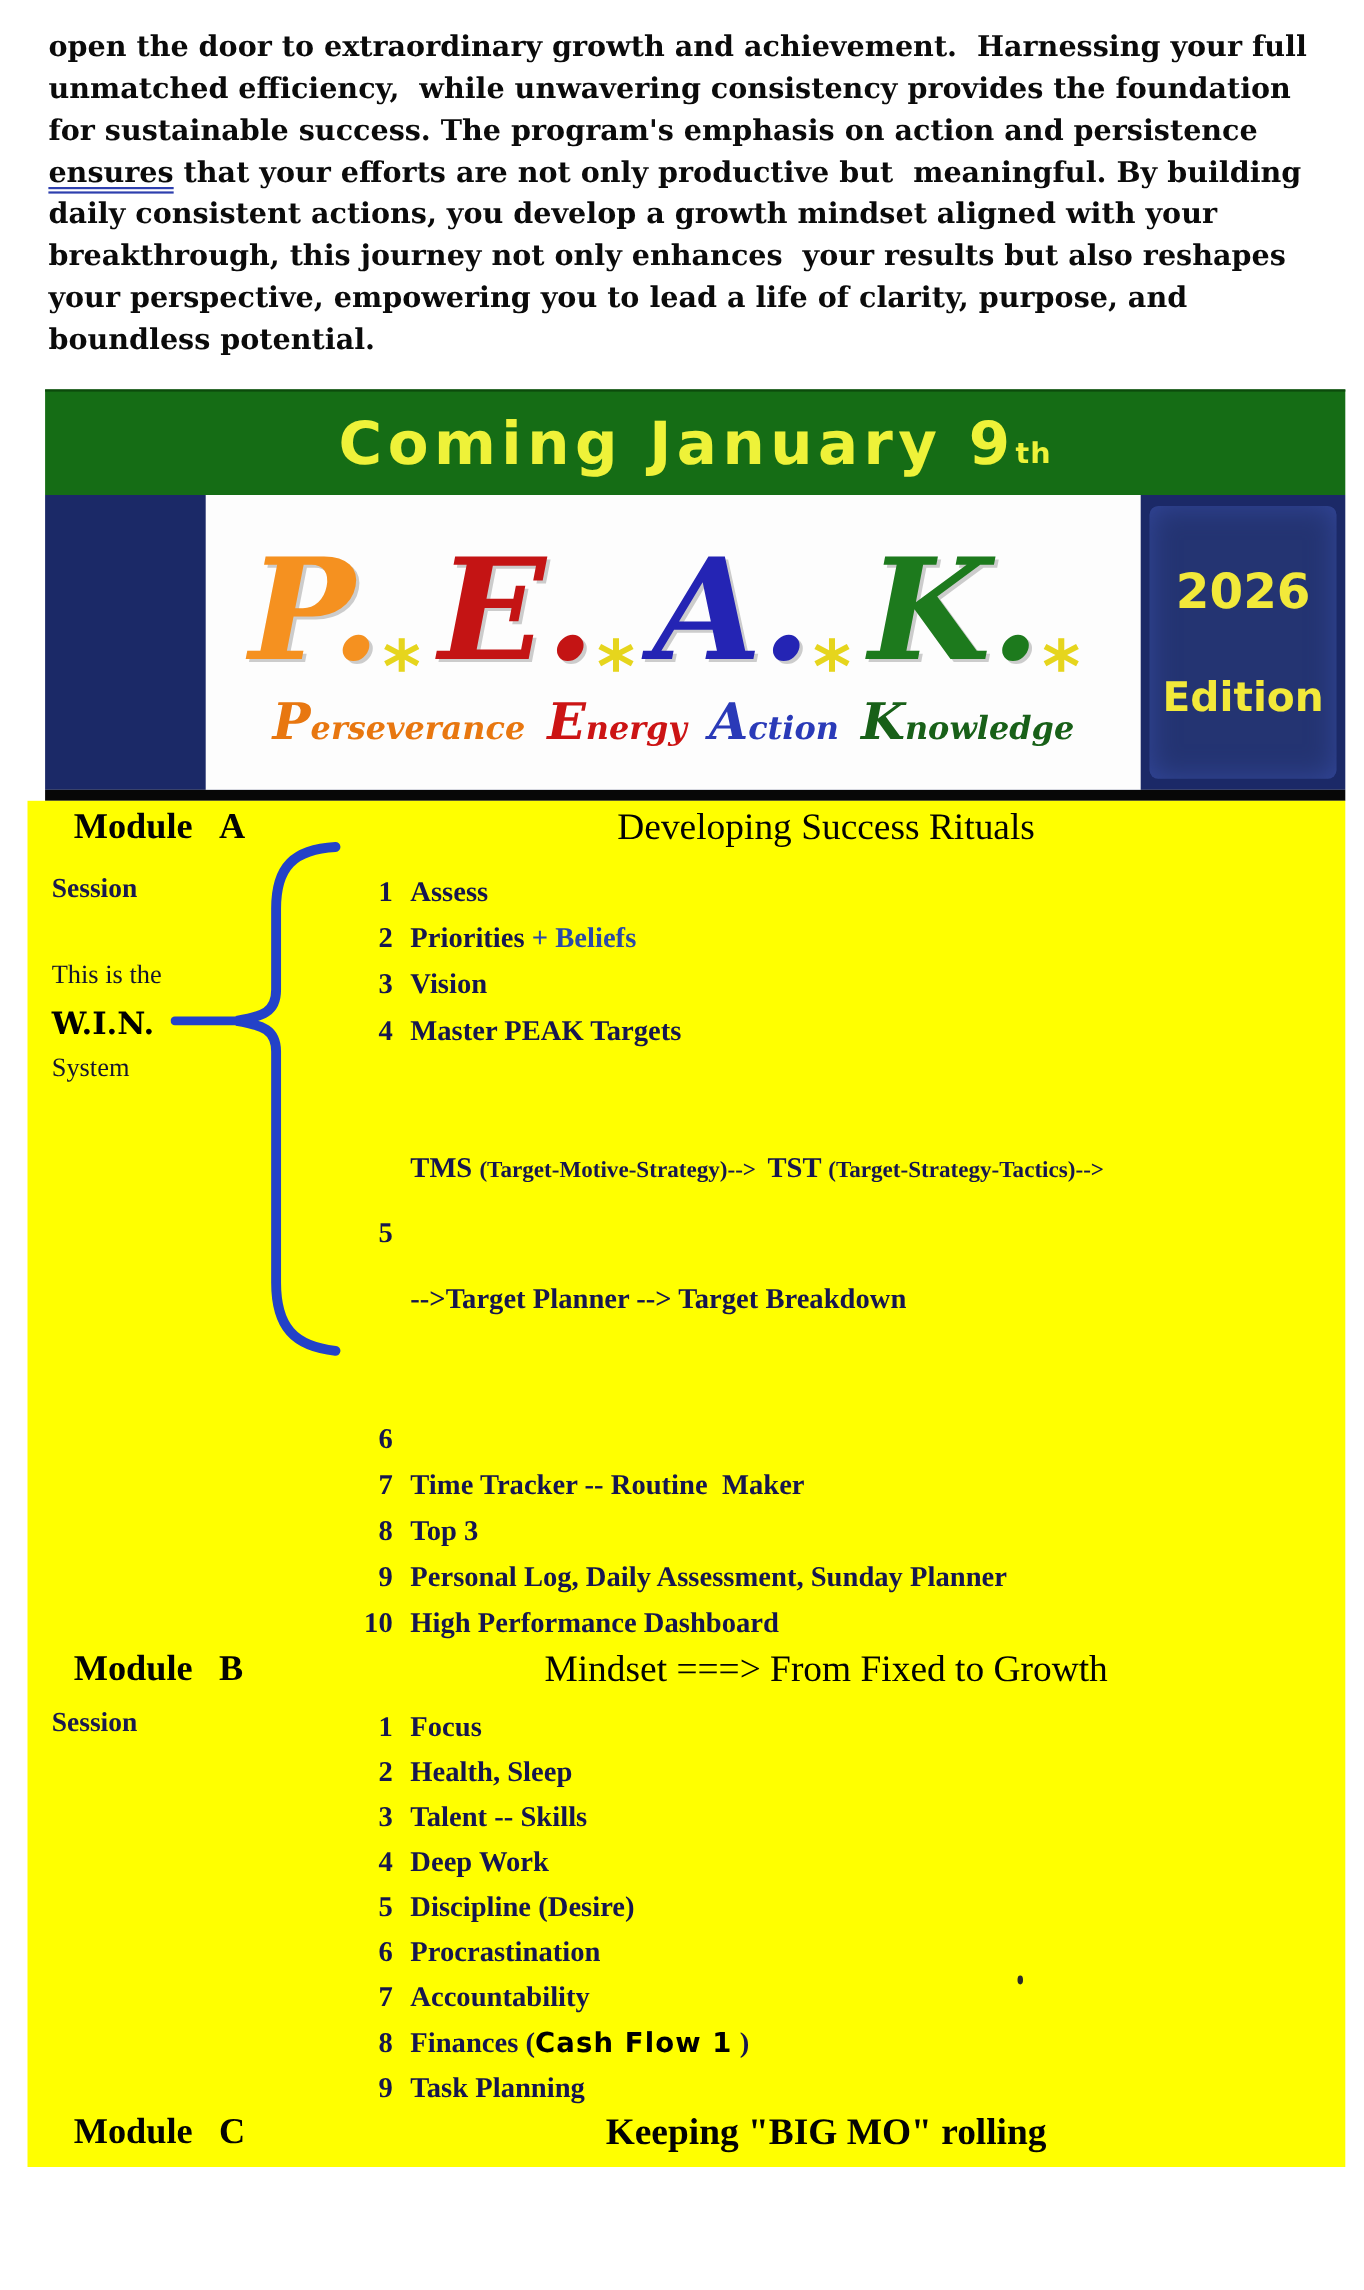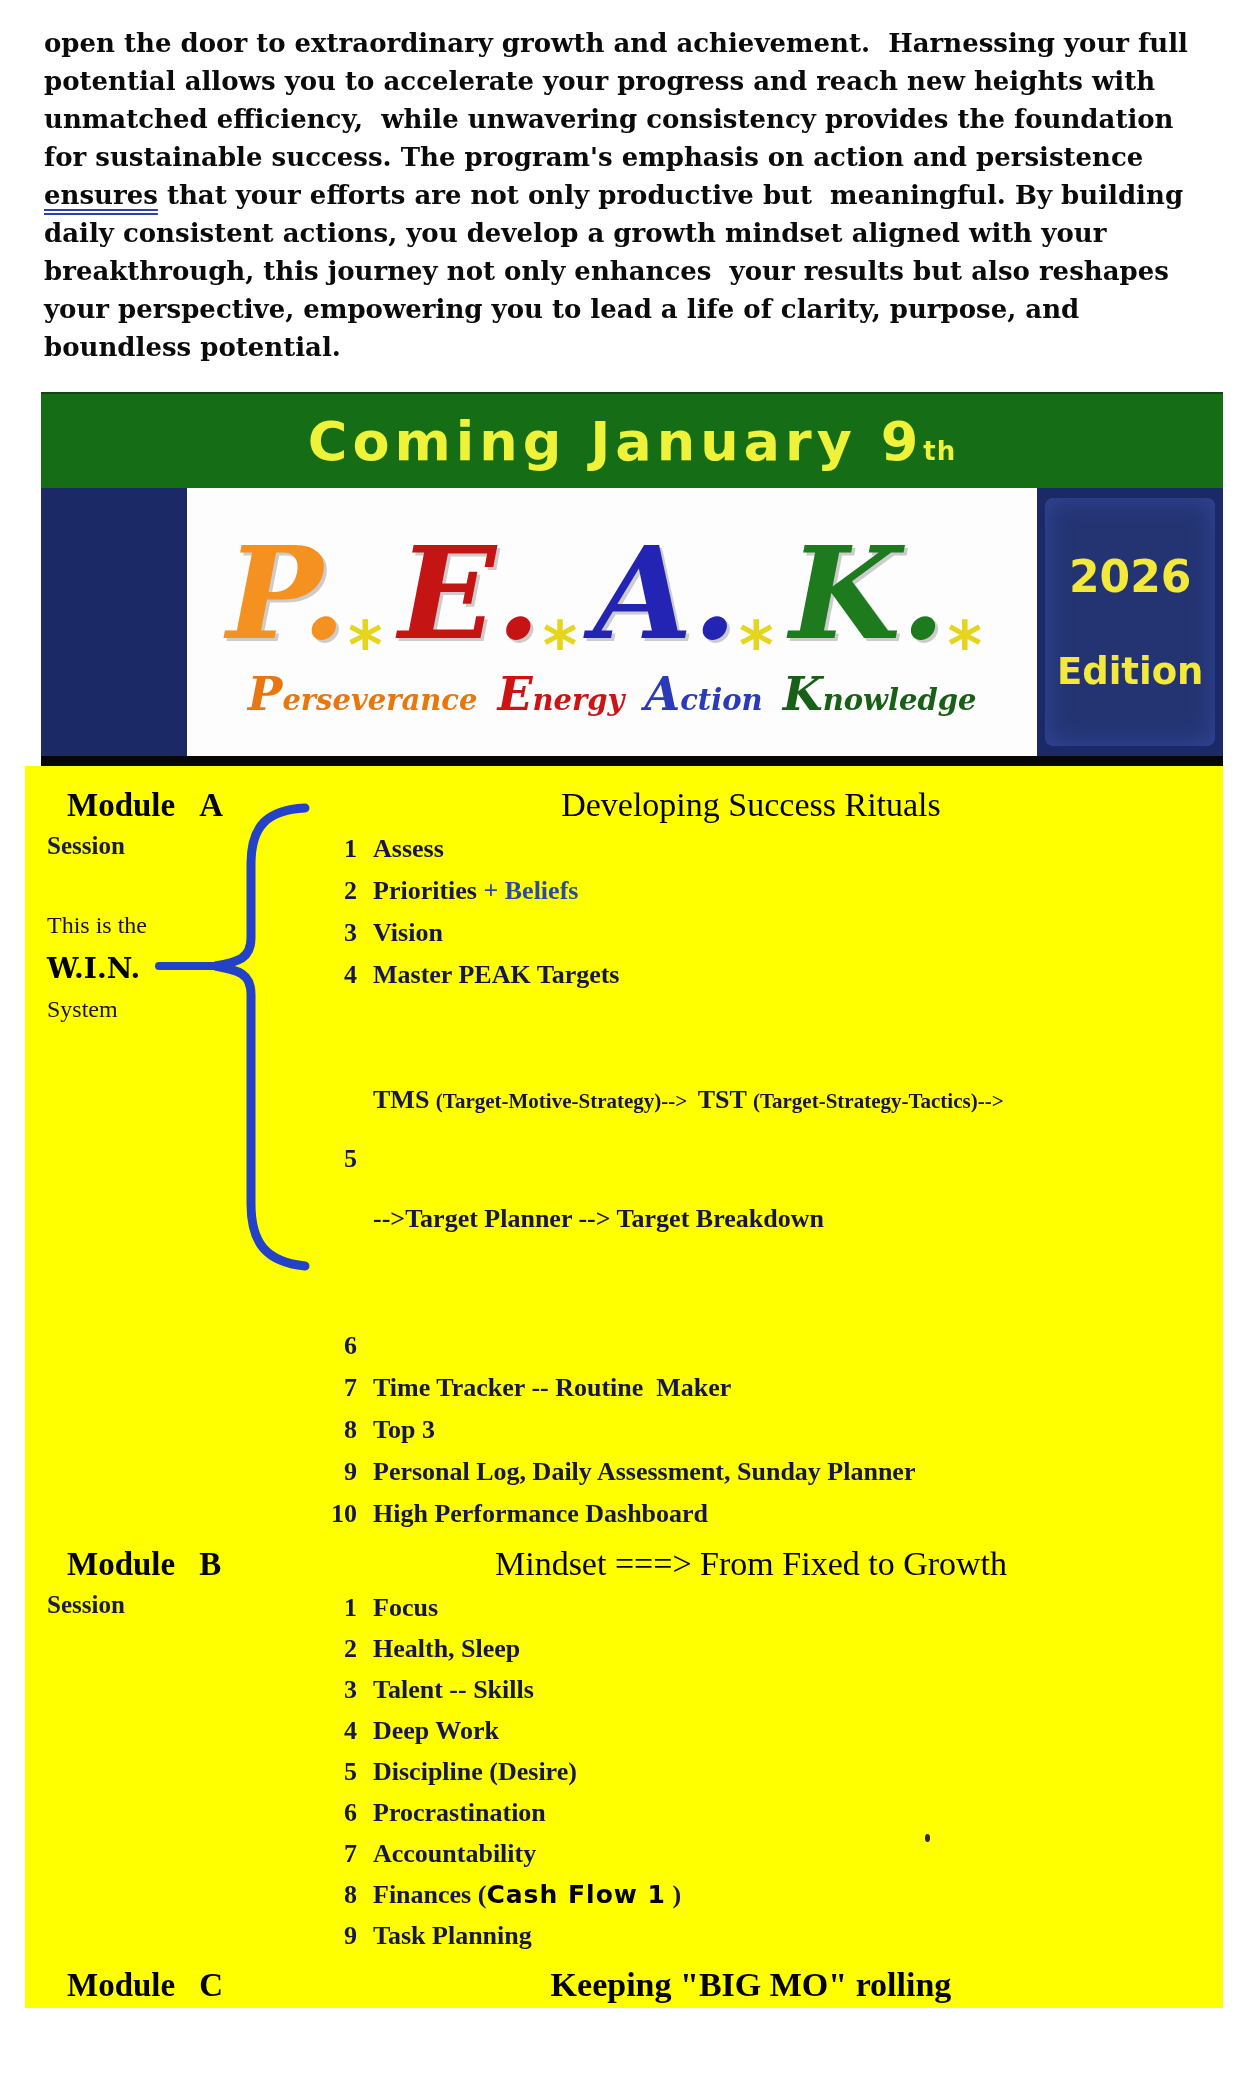--- a/index.html
+++ b/index.html
@@ -63,21 +63,21 @@
     height:100%; background:#243472; border-radius:8px;
     box-shadow:inset 0 0 26px #33479a;
     display:flex; flex-direction:column; align-items:center; justify-content:center; gap:48px;
   }
   .ed-year  { font-family:"DejaVu Sans", sans-serif; font-weight:bold; font-size:44px; color:#f2e93a; }
   .ed-label { font-family:"DejaVu Sans", sans-serif; font-weight:bold; font-size:37px; color:#f2e93a; }
   .strip { height:10px; background:#070707; }
 
   
   .modules { margin-left:25px; width:1198px; background:#ffff00; position:relative; }
-  .mod-header { display:flex; align-items:flex-end; padding-top:6px; height:58px; }
+  .mod-header { display:flex; align-items:flex-start; padding-top:6px; height:58px; }
   .mod-header.tight { height:48px; padding-top:2px; }
   .mod-label {
     margin-left:42px; width:212px; display:flex; gap:24px;
     font-weight:bold; font-size:33px; color:#030303;
   }
   .mod-title { flex:1; text-align:center; font-size:34px; color:#030303; white-space:pre; }
   .mod-title.bold { font-weight:bold; }
   .mod-body { position:relative; }
   .body-a { min-height:458px; }
 
@@ -105,21 +105,20 @@
   }
   .stray-dot { position:absolute; left:900px; top:1068px; width:5px; height:8px; background:#2a2a2a; border-radius:50%; }
 </style>
 </head>
 <body>
 
 <div class="page">
 
   <div class="intro">
     <div class="iline">open the door to extraordinary growth and achievement.  Harnessing your full</div>
-    <div class="iline">potential allows you to accelerate your progress and reach new heights with</div>
     <div class="iline">unmatched efficiency,  while unwavering consistency provides the foundation</div>
     <div class="iline">for sustainable success. The program's emphasis on action and persistence</div>
     <div class="iline"><span class="uword">ensures</span><span> that your efforts are not only productive but  meaningful. By building</span></div>
     <div class="iline">daily consistent actions, you develop a growth mindset aligned with your</div>
     <div class="iline">breakthrough, this journey not only enhances  your results but also reshapes</div>
     <div class="iline">your perspective, empowering you to lead a life of clarity, purpose, and</div>
     <div class="iline">boundless potential.</div>
   </div>
 
   <div class="banner">

